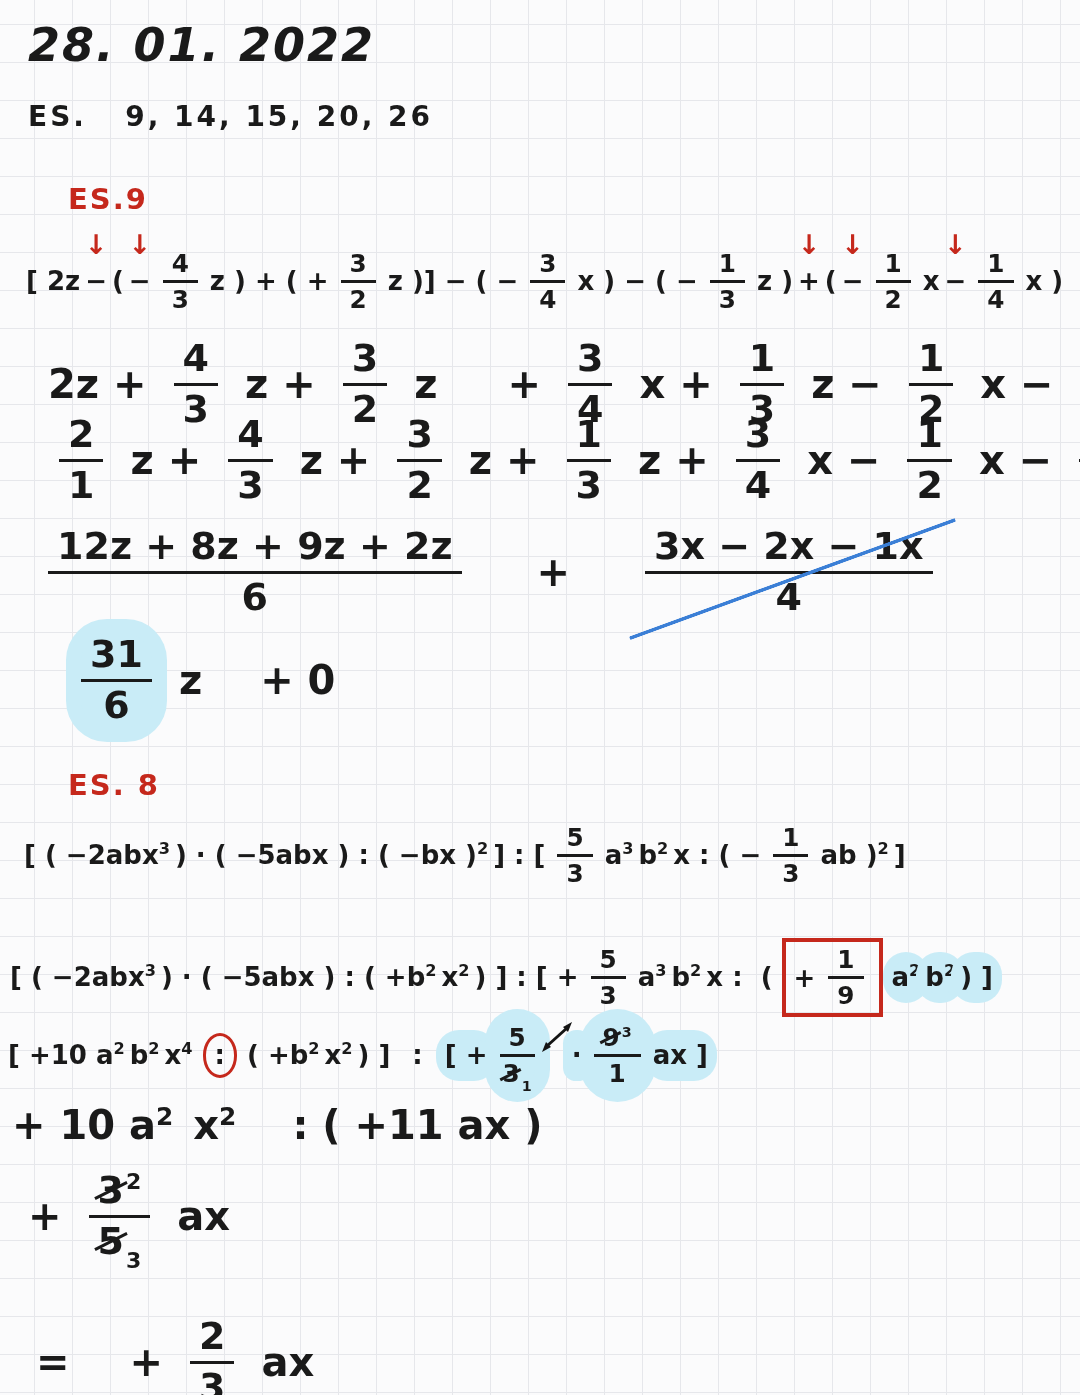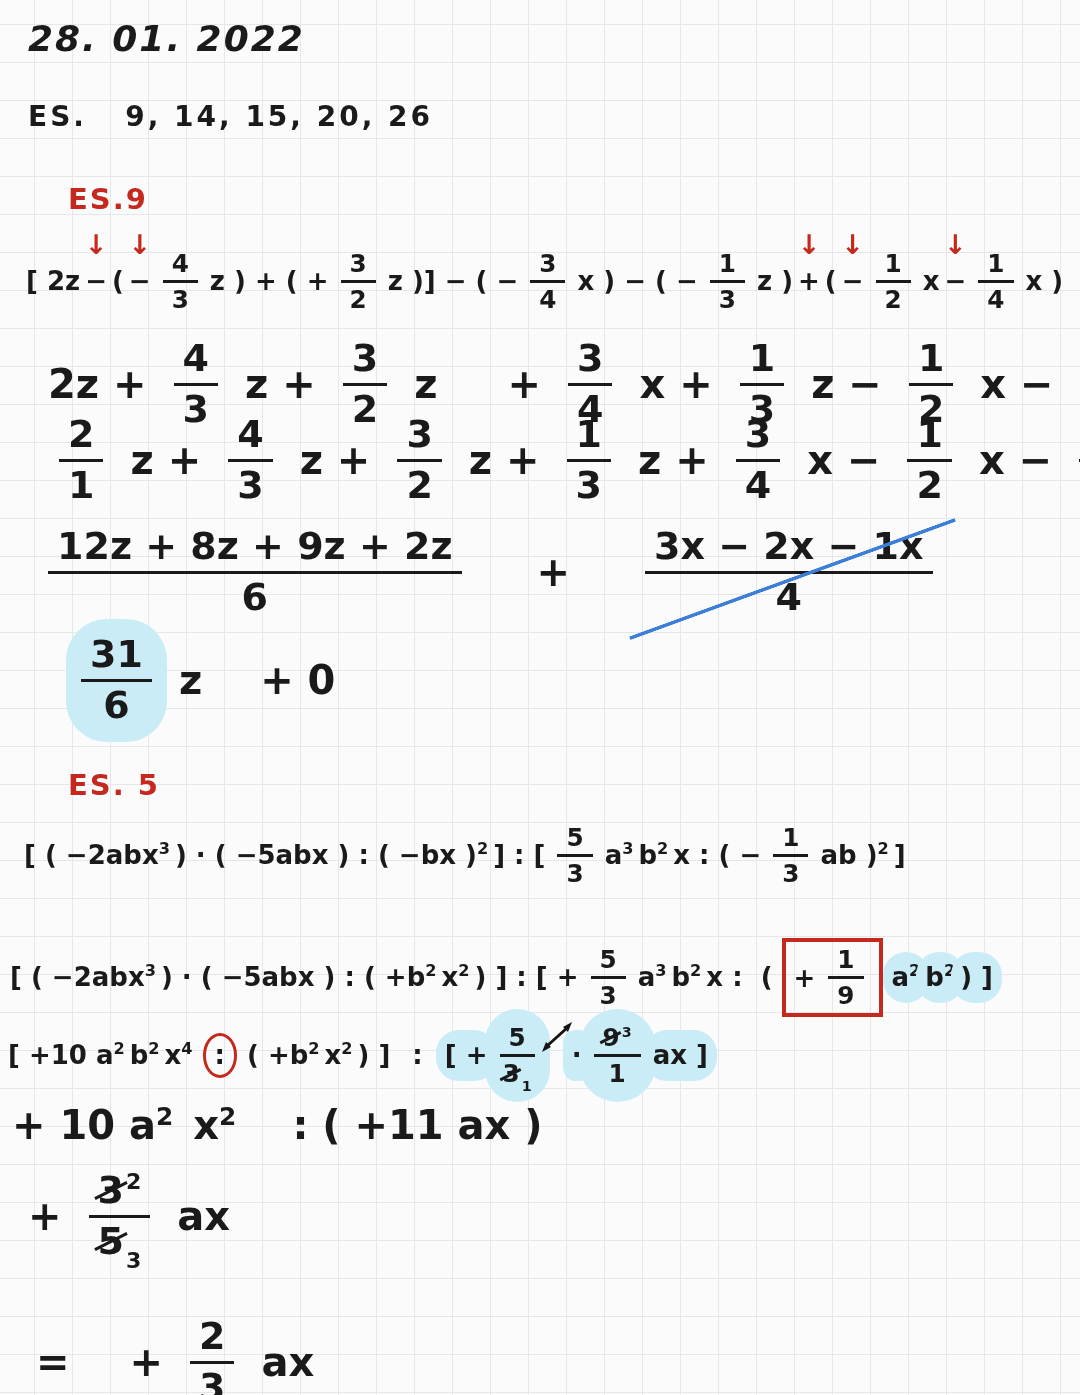--- a/index.html
+++ b/index.html
@@ -13,21 +13,21 @@
   .paper {
     position:absolute; inset:0;
     background-image:
       linear-gradient(var(--grid,#e6e7eb) 1px, transparent 1px),
       linear-gradient(90deg, var(--grid,#e6e7eb) 1px, transparent 1px);
     background-size:38px 38px;
     background-position:-4px -14px;
   }
   .abs { position:absolute; }
   .hand { font-weight:bold; color:var(--ink,#1a1a1a); }
-  .date { font-size:36px; font-style:italic; letter-spacing:2px; }
+  .date { font-size:46px; font-style:italic; letter-spacing:2px; }
   .exlist { font-size:28px; white-space:pre; letter-spacing:3px; }
   .red-title { color:var(--red,#c5281c); font-size:29px; font-weight:bold; letter-spacing:2px;margin-left:38px; }
 
   .mline { display:flex; align-items:center; gap:5px; font-weight:bold; white-space:pre; }
   .fs30 { font-size:40px;gap:20px; }
   .fs26 { font-size:26px; }
 
   .tok { position:relative; display:inline-block; line-height:1.25; }
   .tok sup { font-size:0.62em; font-weight:bold; }
   .red-arrow {
@@ -96,21 +96,21 @@
 <div class="abs hand date" id="hdr-date">28. 01. 2022</div>
 <div class="abs hand exlist" id="hdr-exlist">ES.   9, 14, 15, 20, 26</div>
 
 <div class="abs red-title" id="t-es9">ES.9</div>
 <div class="abs mline fs26" id="l-0-0"><span class="tok">[ 2z</span><span class="tok">−<span class="red-arrow">↓</span></span><span class="tok">(</span><span class="tok">−<span class="red-arrow">↓</span></span><span class="frac"><span class="num">4</span><span class="den">3</span></span><span class="tok">z ) + ( +</span><span class="frac"><span class="num">3</span><span class="den">2</span></span><span class="tok">z )] − ( −</span><span class="frac"><span class="num">3</span><span class="den">4</span></span><span class="tok">x ) − ( −</span><span class="frac"><span class="num">1</span><span class="den">3</span></span><span class="tok">z )</span><span class="tok">+<span class="red-arrow">↓</span></span><span class="tok">(</span><span class="tok">−<span class="red-arrow">↓</span></span><span class="frac"><span class="num">1</span><span class="den">2</span></span><span class="tok">x</span><span class="tok">−<span class="red-arrow">↓</span></span><span class="frac"><span class="num">1</span><span class="den">4</span></span><span class="tok">x )</span></div>
 <div class="abs mline fs30" id="l-0-1"><span class="tok">2z +</span><span class="frac"><span class="num">4</span><span class="den">3</span></span><span class="tok">z +</span><span class="frac"><span class="num">3</span><span class="den">2</span></span><span class="tok">z</span><span style="display: inline-block; width: 30px;"></span><span class="tok">+</span><span class="frac"><span class="num">3</span><span class="den">4</span></span><span class="tok">x +</span><span class="frac"><span class="num">1</span><span class="den">3</span></span><span class="tok">z −</span><span class="frac"><span class="num">1</span><span class="den">2</span></span><span class="tok">x −</span><span class="frac"><span class="num">1</span><span class="den">4</span></span><span class="tok">x</span></div>
 <div class="abs mline fs30" id="l-0-2"><span class="frac"><span class="num">2</span><span class="den">1</span></span><span class="tok">z +</span><span class="frac"><span class="num">4</span><span class="den">3</span></span><span class="tok">z +</span><span class="frac"><span class="num">3</span><span class="den">2</span></span><span class="tok">z +</span><span class="frac"><span class="num">1</span><span class="den">3</span></span><span class="tok">z +</span><span class="frac"><span class="num">3</span><span class="den">4</span></span><span class="tok">x −</span><span class="frac"><span class="num">1</span><span class="den">2</span></span><span class="tok">x −</span><span class="frac"><span class="num">1</span><span class="den">4</span></span><span class="tok">x</span></div>
 <div class="abs mline fs30" id="l-0-3"><span class="frac"><span class="num">12z + 8z + 9z + 2z</span><span class="den">6</span></span><span style="display: inline-block; width: 28px;"></span><span class="tok">+</span><span style="display: inline-block; width: 28px;"></span><span class="frac bstrike"><span class="num">3x − 2x − 1x</span><span class="den">4</span></span></div>
 <div class="abs mline fs30" id="l-0-4"><span class="frac hl"><span class="num">31</span><span class="den">6</span></span><span class="tok">z</span><span style="display: inline-block; width: 18px;"></span><span class="tok">+ 0</span></div>
 
-<div class="abs red-title" id="t-es14">ES. 5</div>
+<div class="abs red-title" id="t-es14">ES. 8</div>
 <div class="abs mline fs26" id="l-1-0"><span class="tok">[ ( −2abx<sup>3</sup></span><span class="tok">) · ( −5abx ) : ( −bx )<sup>2</sup></span><span class="tok">] : [</span><span class="frac"><span class="num">5</span><span class="den">3</span></span><span class="tok">a<sup>3</sup></span><span class="tok">b<sup>2</sup></span><span class="tok">x : ( −</span><span class="frac"><span class="num">1</span><span class="den">3</span></span><span class="tok">ab )<sup>2</sup></span><span class="tok">]</span></div>
 <div class="abs mline fs26" id="l-1-1"><span class="tok">[ ( −2abx<sup>3</sup></span><span class="tok">) · ( −5abx ) : ( +b<sup>2</sup></span><span class="tok">x<sup>2</sup></span><span class="tok">) ] : [ +</span><span class="frac"><span class="num">5</span><span class="den">3</span></span><span class="tok">a<sup>3</sup></span><span class="tok">b<sup>2</sup></span><span class="tok">x :  (</span><span class="redbox"><span>+</span><span class="frac"><span class="num">1</span><span class="den">9</span></span></span><span class="tok hl">a<sup>2</sup></span><span class="tok hl">b<sup>2</sup></span><span class="tok hl">) ]</span></div>
 <div class="abs mline fs26" id="l-1-2"><span class="tok">[ +10 a<sup>2</sup></span><span class="tok">b<sup>2</sup></span><span class="tok">x<sup>4</sup></span><span class="tok circled">:</span><span class="tok">( +b<sup>2</sup></span><span class="tok">x<sup>2</sup></span><span class="tok">) ]</span><span style="display: inline-block; width: 12px;"></span><span class="tok">:</span><span style="display: inline-block; width: 12px;"></span><span class="tok hl">[ +</span><span class="frac hl"><span class="num">5</span><span class="den"><span><span class="xd">3</span><span class="res-b">1</span></span></span></span><span class="dblarrow"><svg width="36" height="32" viewBox="0 0 36 32">
         <line x1="8" y1="25" x2="28" y2="7" stroke="#141414" stroke-width="3"></line>
         <path d="M3 31 L12 26 L7 21 Z" fill="#141414"></path>
         <path d="M33 1 L24 6 L29 11 Z" fill="#141414"></path>
       </svg></span><span class="tok hl">·</span><span class="frac hl"><span class="num"><span><span class="xd">9</span><span class="res-t">3</span></span></span><span class="den">1</span></span><span class="tok hl">ax ]</span></div>
 <div class="abs mline fs30" id="l-1-3"><span class="tok">+ 10 a<sup>2</sup></span><span class="tok">x<sup>2</sup></span><span style="display: inline-block; width: 16px;"></span><span class="tok">: ( +11 ax )</span></div>
 <div class="abs mline fs30" id="l-1-4"><span class="tok">+</span><span class="frac"><span class="num"><span><span class="xd">3</span><span class="res-t">2</span></span></span><span class="den"><span><span class="xd">5</span><span class="res-b">3</span></span></span></span><span class="tok">ax</span></div>
 <div class="abs mline fs30" id="l-1-5"><span class="tok">=</span><span style="display: inline-block; width: 20px;"></span><span class="tok">+</span><span class="frac"><span class="num">2</span><span class="den">3</span></span><span class="tok">ax</span></div>

